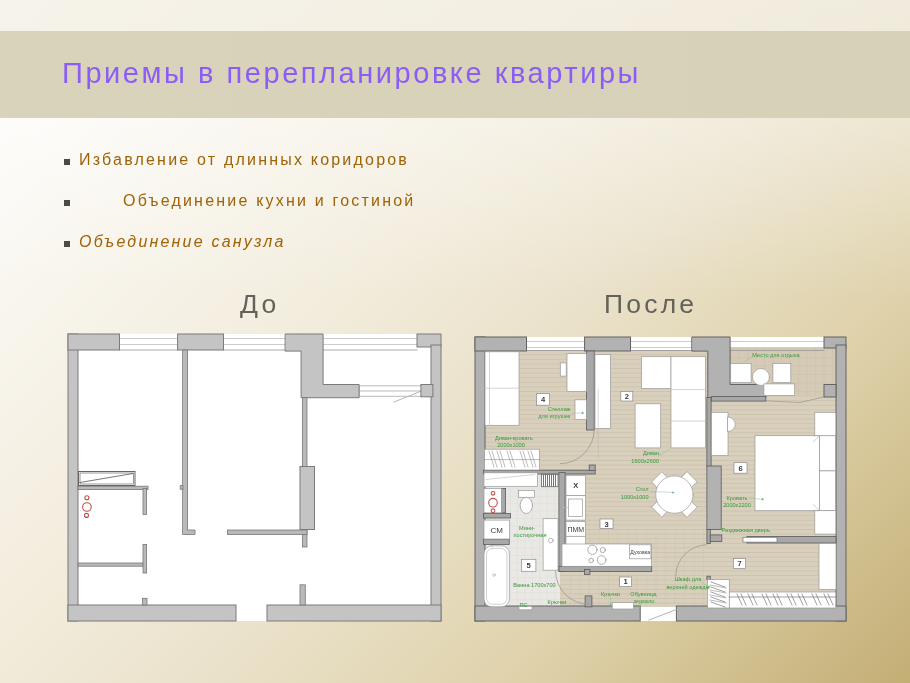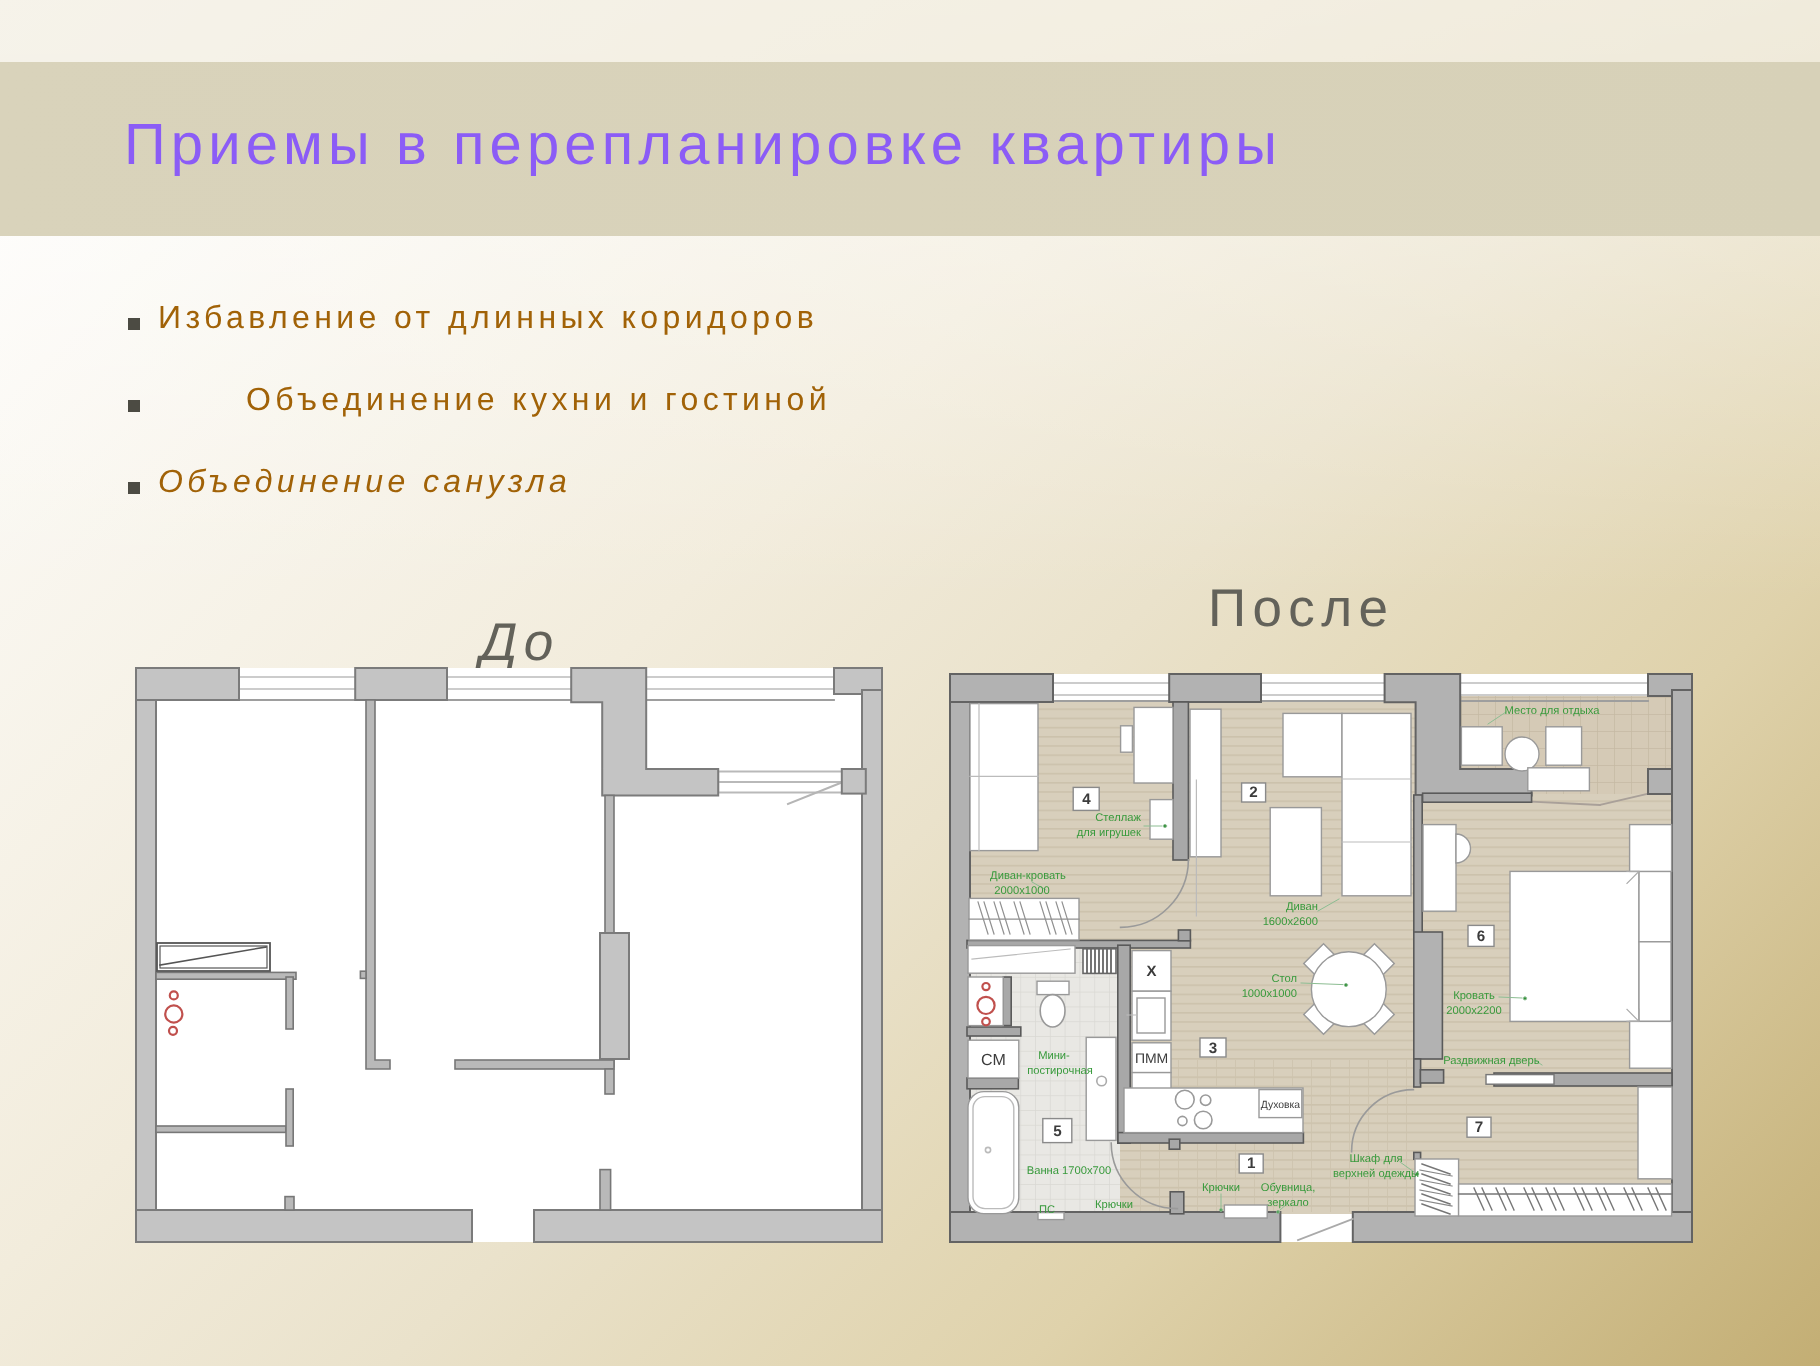--- a/index.html
+++ b/index.html
@@ -29,21 +29,21 @@
 <div class="bullet" style="left:79px;top:151px;">Избавление от длинных коридоров</div>
 
 <div class="sq" style="left:64px;top:200px;"></div>
 
 <div class="bullet" style="left:79px;top:192px;margin-left:44px;">Объединение кухни и гостиной</div>
 
 <div class="sq" style="left:64px;top:241px;"></div>
 
 <div class="bullet" style="left:79px;top:233px;font-style:italic;">Объединение санузла</div>
 
-<div class="plabel" style="left:240px;top:306px;font-style:italic;">До</div>
+<div class="plabel" style="left:240px;top:289px;">До</div>
 
 <div class="plabel" style="left:604px;top:289px;">После</div>
 <svg width="910" height="683" viewBox="0 0 910 683" style="position:absolute;left:0;top:0;" font-family="Liberation Sans, sans-serif">
 <defs>
   <pattern id="wood" width="6" height="4.6" patternUnits="userSpaceOnUse">
     <rect width="6" height="4.6" fill="#d8cfbc"></rect>
     <rect y="0" width="6" height="0.8" fill="#ccc2ac"></rect>
   </pattern>
   <pattern id="btile" width="7.4" height="7.4" patternUnits="userSpaceOnUse">
     <rect width="7.4" height="7.4" fill="#e9e8e4"></rect>

